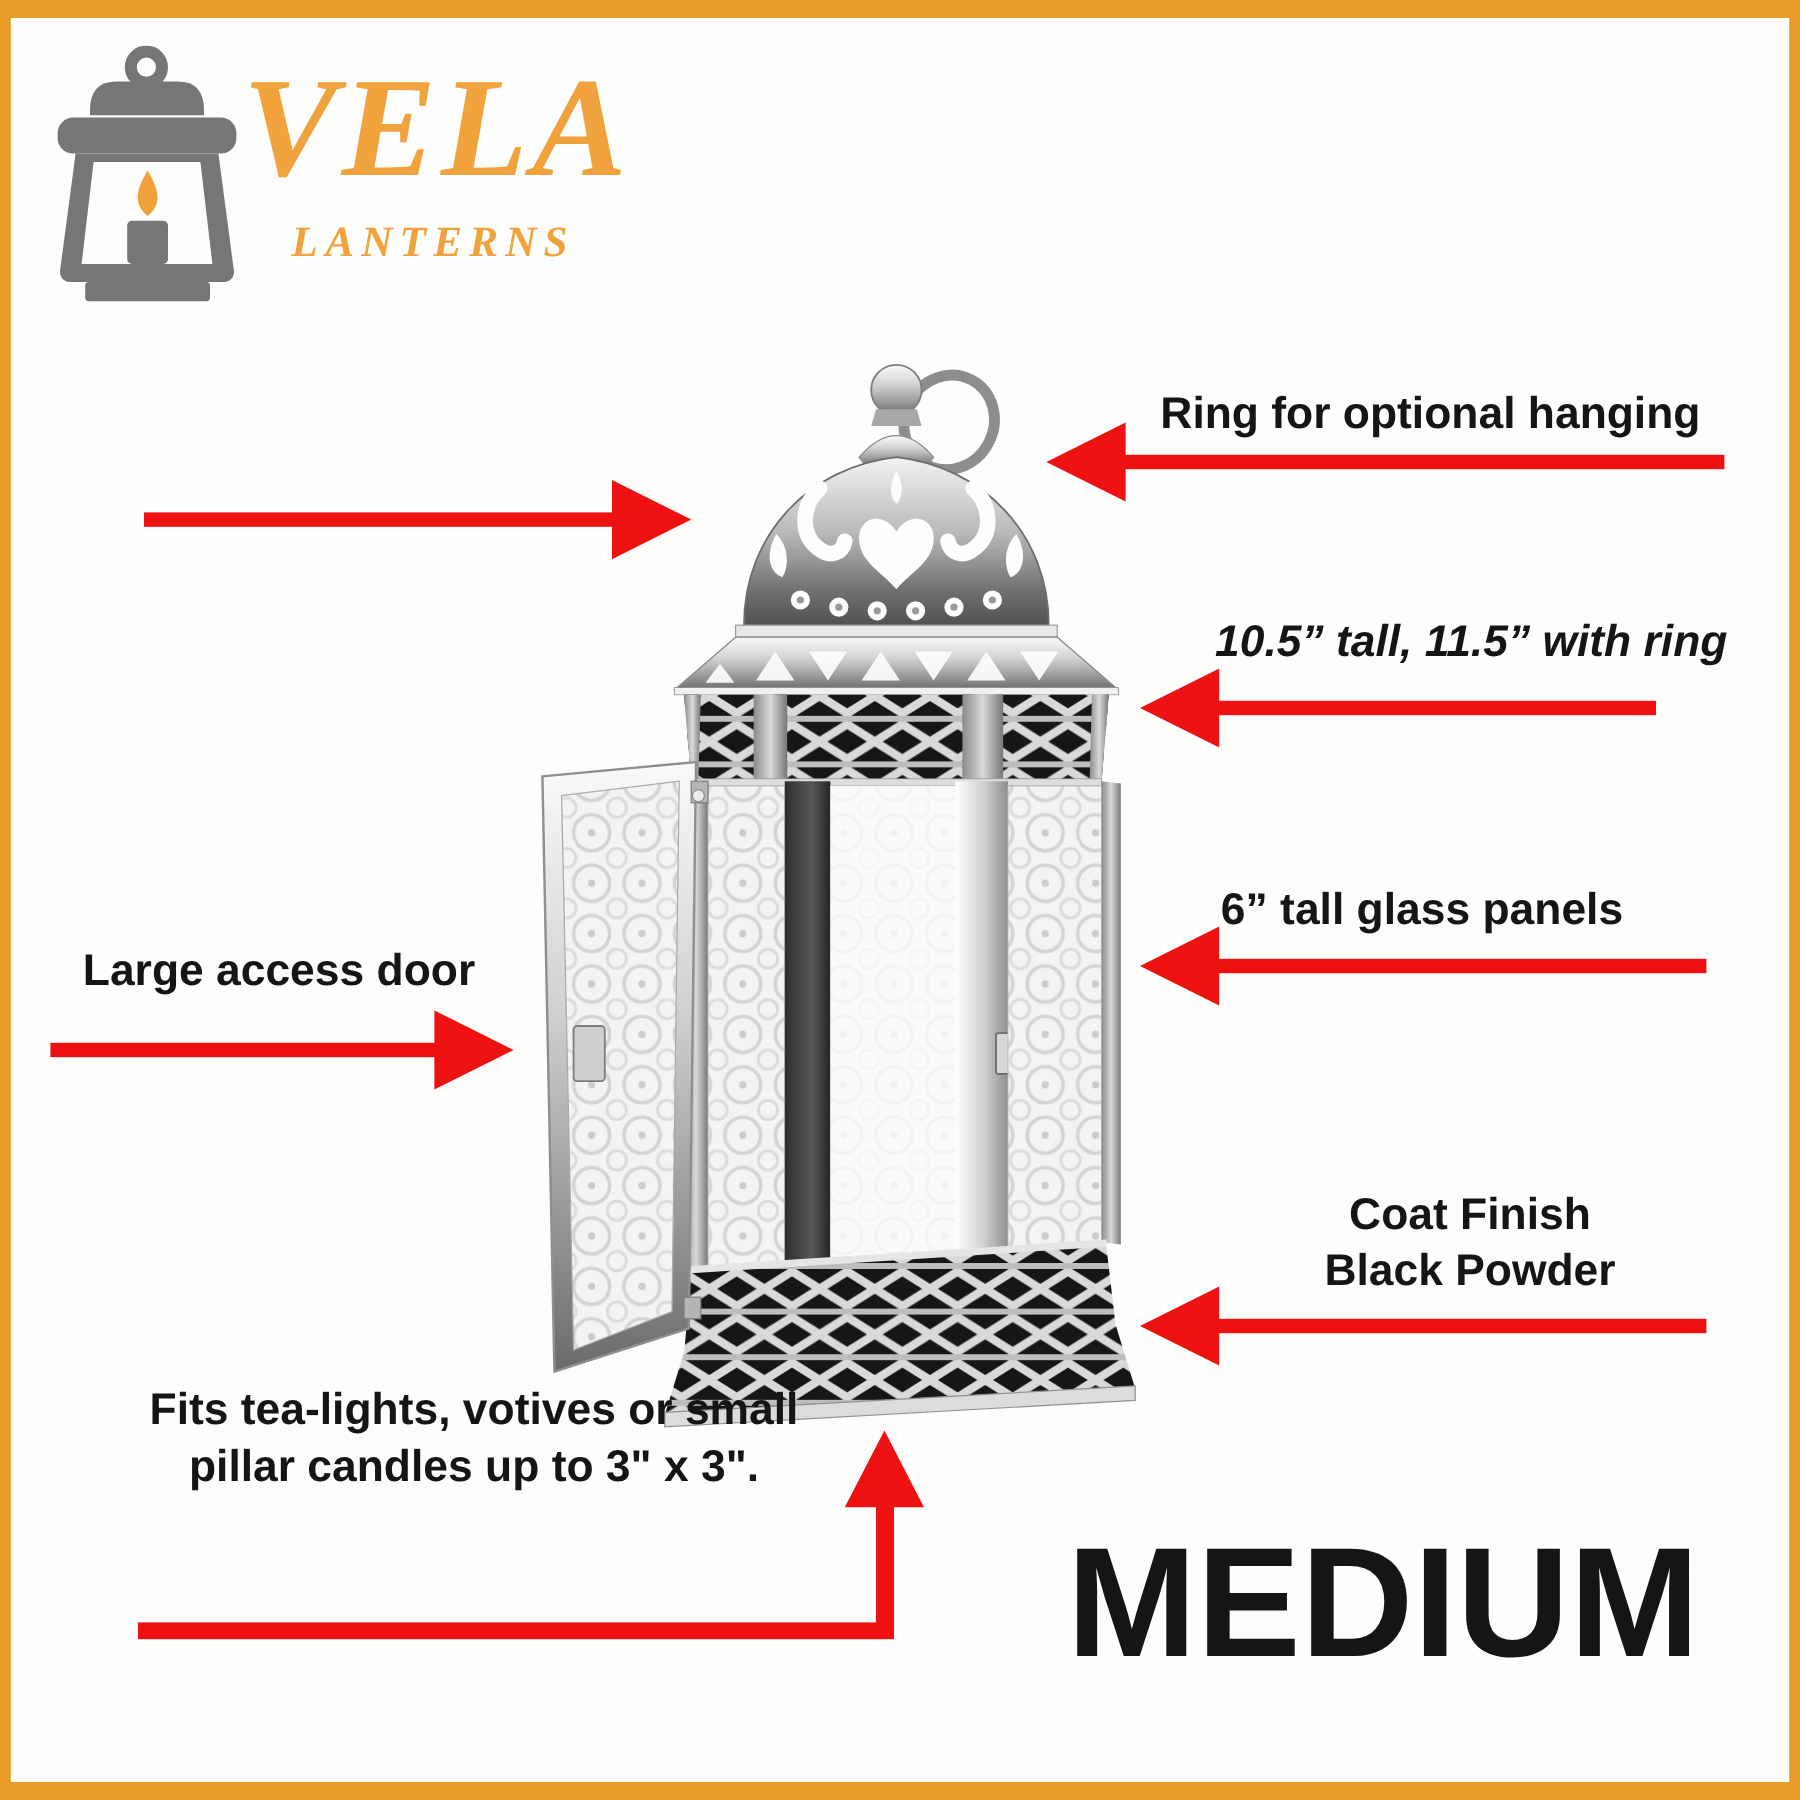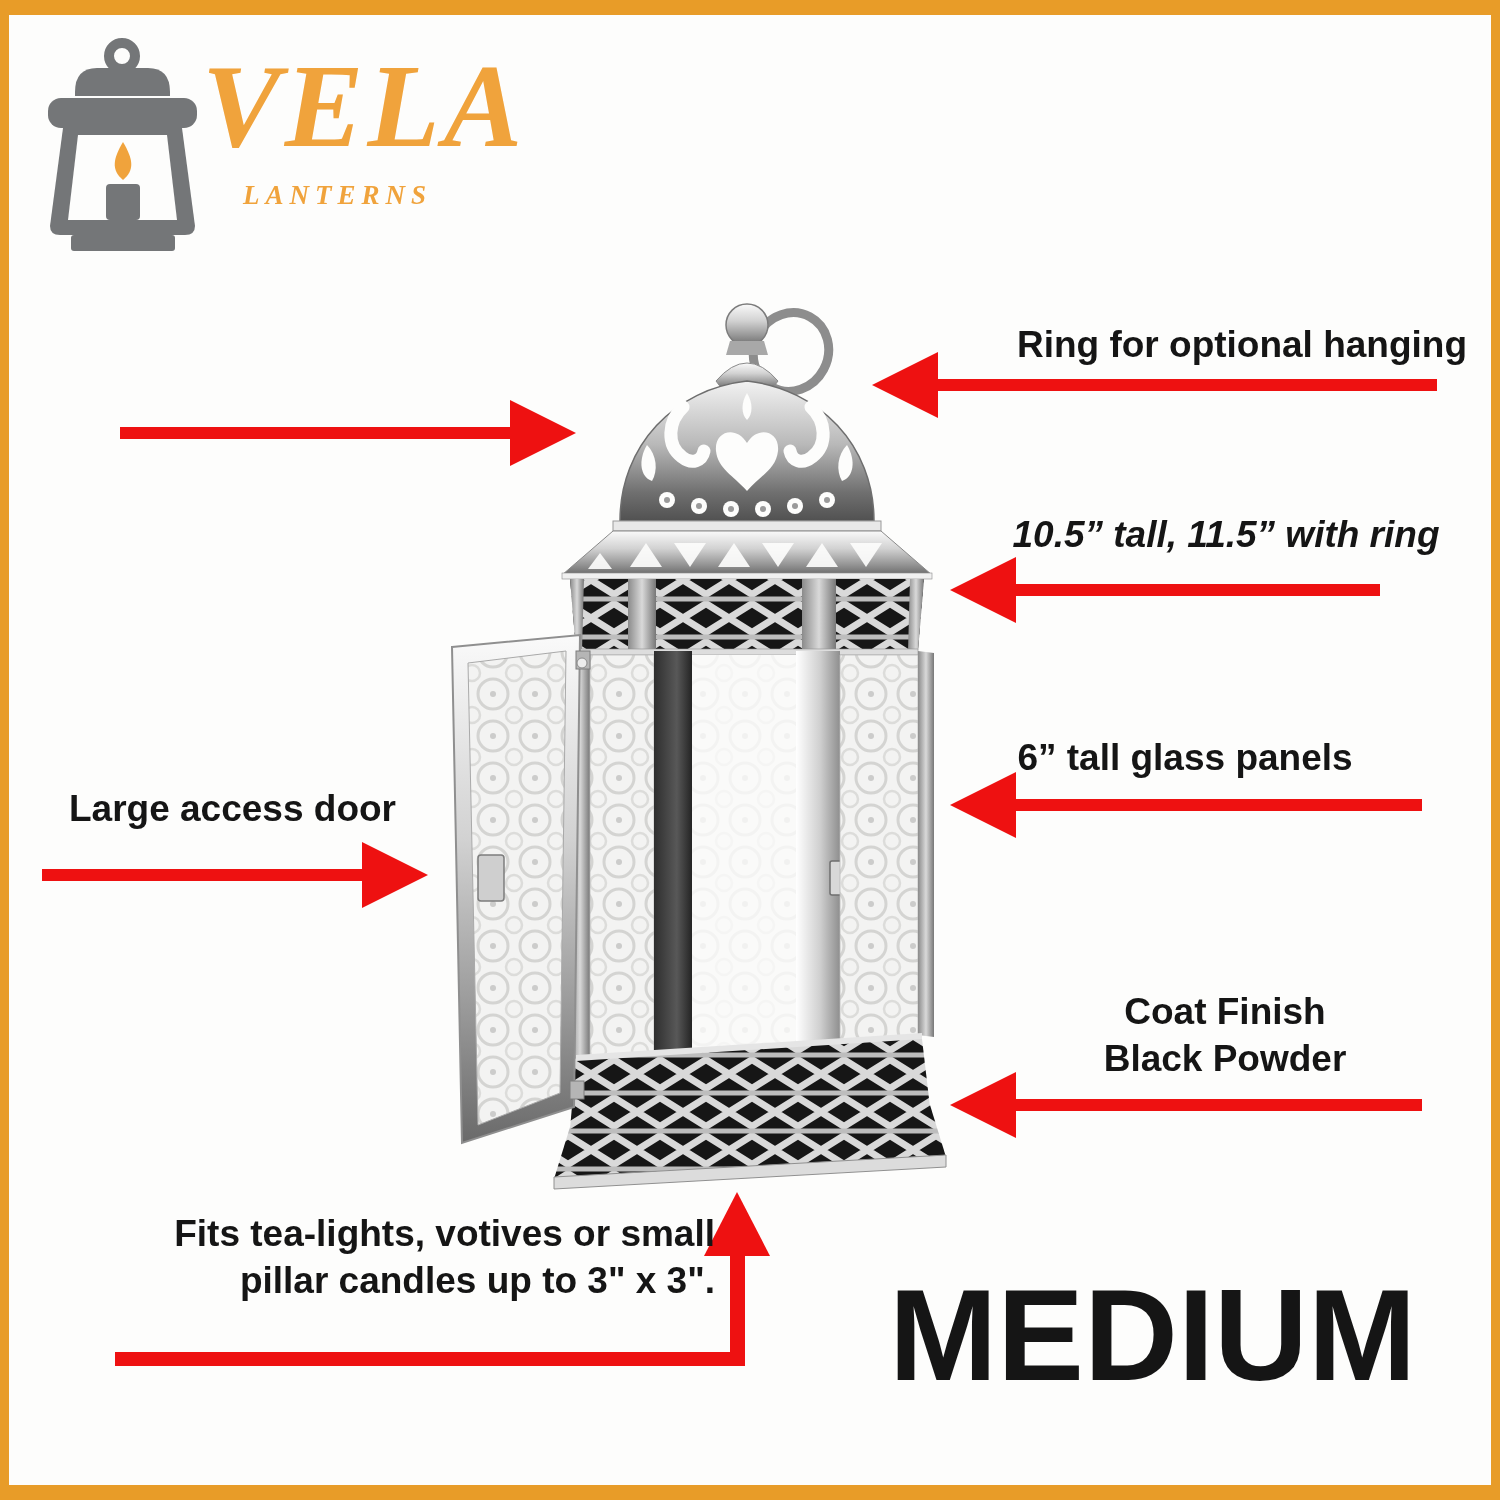--- a/index.html
+++ b/index.html
@@ -18,34 +18,34 @@
   .logo-icon{position:absolute;left:45px;top:38px;width:155px;height:215px;z-index:5;}
   .brand-name{
     position:absolute;left:202px;top:42px;width:320px;z-index:5;
     font-family:"Liberation Serif",serif;font-style:italic;font-weight:700;
     font-size:118px;line-height:1.1;letter-spacing:4px;
     color:var(--brand-orange,#F0A33C);
   }
   .brand-tagline{
     position:absolute;left:243px;top:180px;width:270px;z-index:5;
     font-family:"Liberation Serif",serif;font-style:italic;font-weight:700;
-    font-size:27px;letter-spacing:6px;
+    font-size:36px;letter-spacing:6px;
     color:var(--brand-orange,#F0A33C);
   }
   
   .callout{position:absolute;z-index:20;text-align:center;font-weight:700;font-size:37px;line-height:1.27;}
   .callout span{display:block;}
   .callout .small{font-size:35px;font-weight:400;}
   .co-cutouts{left:67px;top:292px;width:560px;}
-  .co-ring{left:992px;top:322px;width:500px;}
+  .co-ring{left:942px;top:322px;width:500px;}
   .co-height{left:976px;top:512px;width:500px;font-style:italic;}
   .co-glass{left:935px;top:735px;width:500px;}
   .co-door{left:0px;top:786px;width:465px;}
   .co-finish{left:975px;top:989px;width:500px;}
-  .co-candles{left:75px;top:1211px;width:640px;text-align:right;}
+  .co-candles{left:75px;top:1152px;width:640px;}
   .size-label{
     position:absolute;left:889px;top:1270px;width:570px;z-index:20;
     font-size:130px;font-weight:700;text-align:left;line-height:1;
   }
   
   .arrow{position:absolute;z-index:15;}
   .shaft{position:absolute;background:var(--arrow-red,#EE1111);}
   .head{position:absolute;width:0;height:0;}
   .head.right{border-top:33px solid transparent;border-bottom:33px solid transparent;border-left:66px solid var(--arrow-red,#EE1111);}
   .head.left{border-top:33px solid transparent;border-bottom:33px solid transparent;border-right:66px solid var(--arrow-red,#EE1111);}

